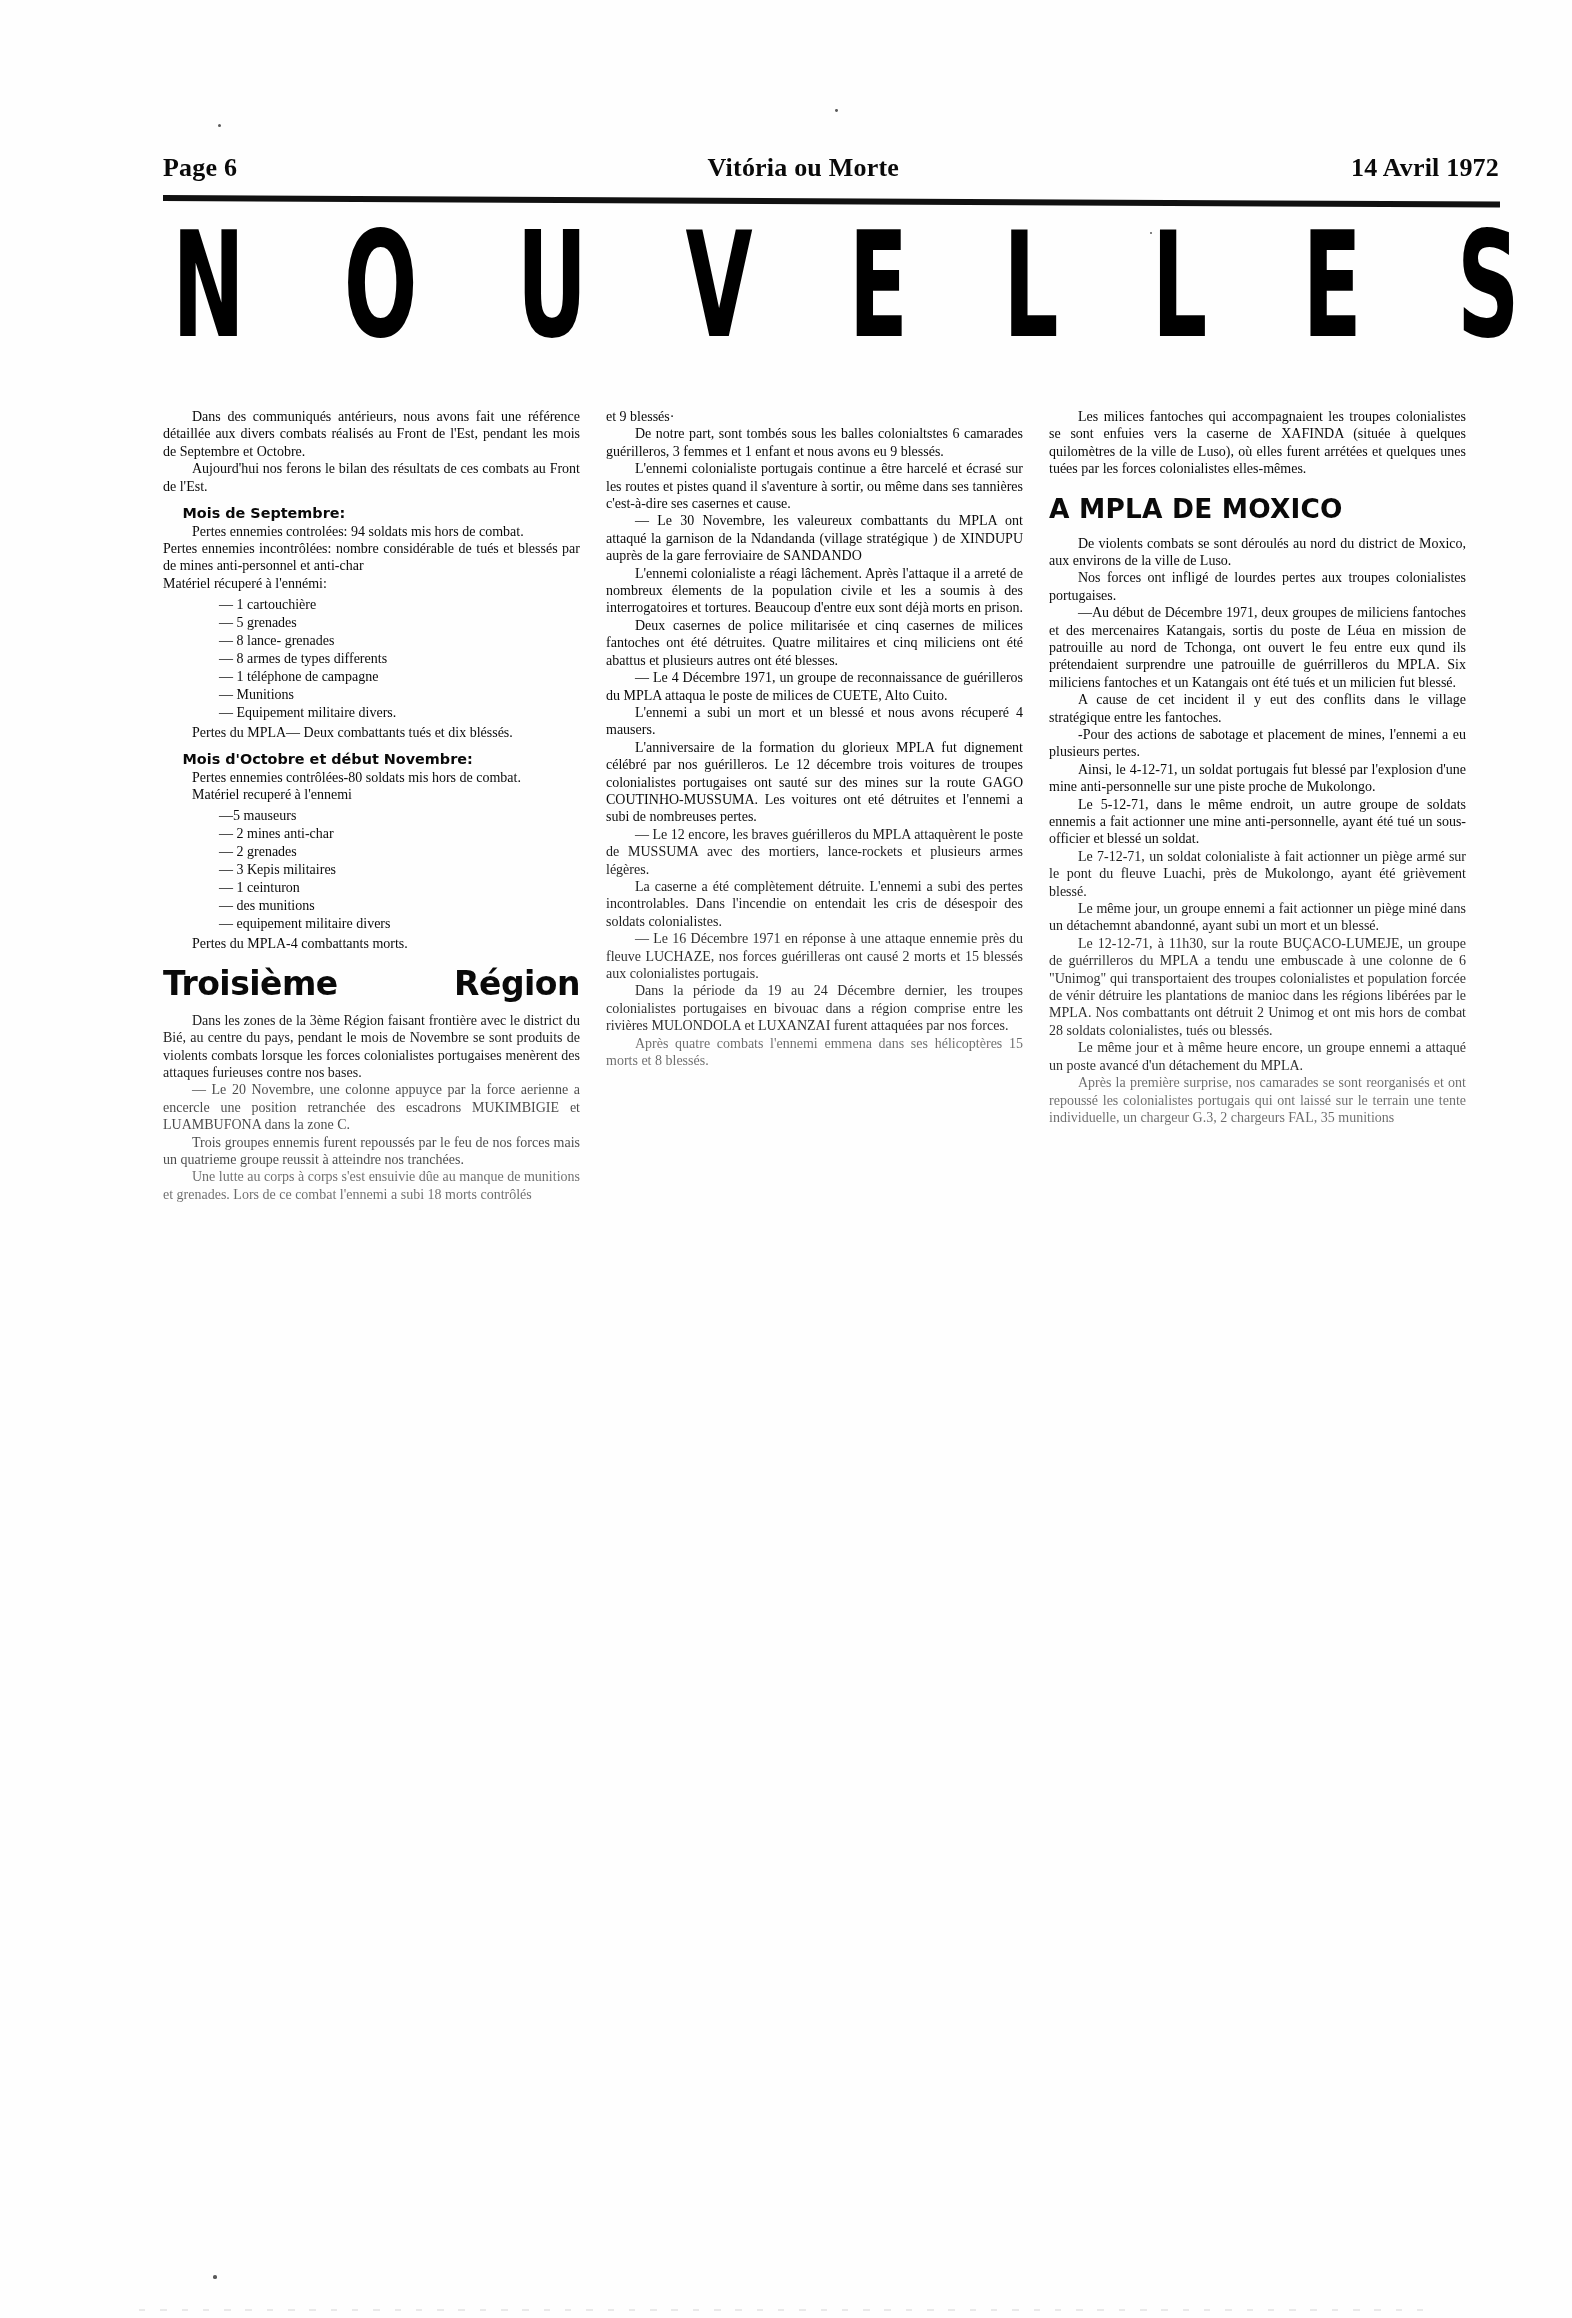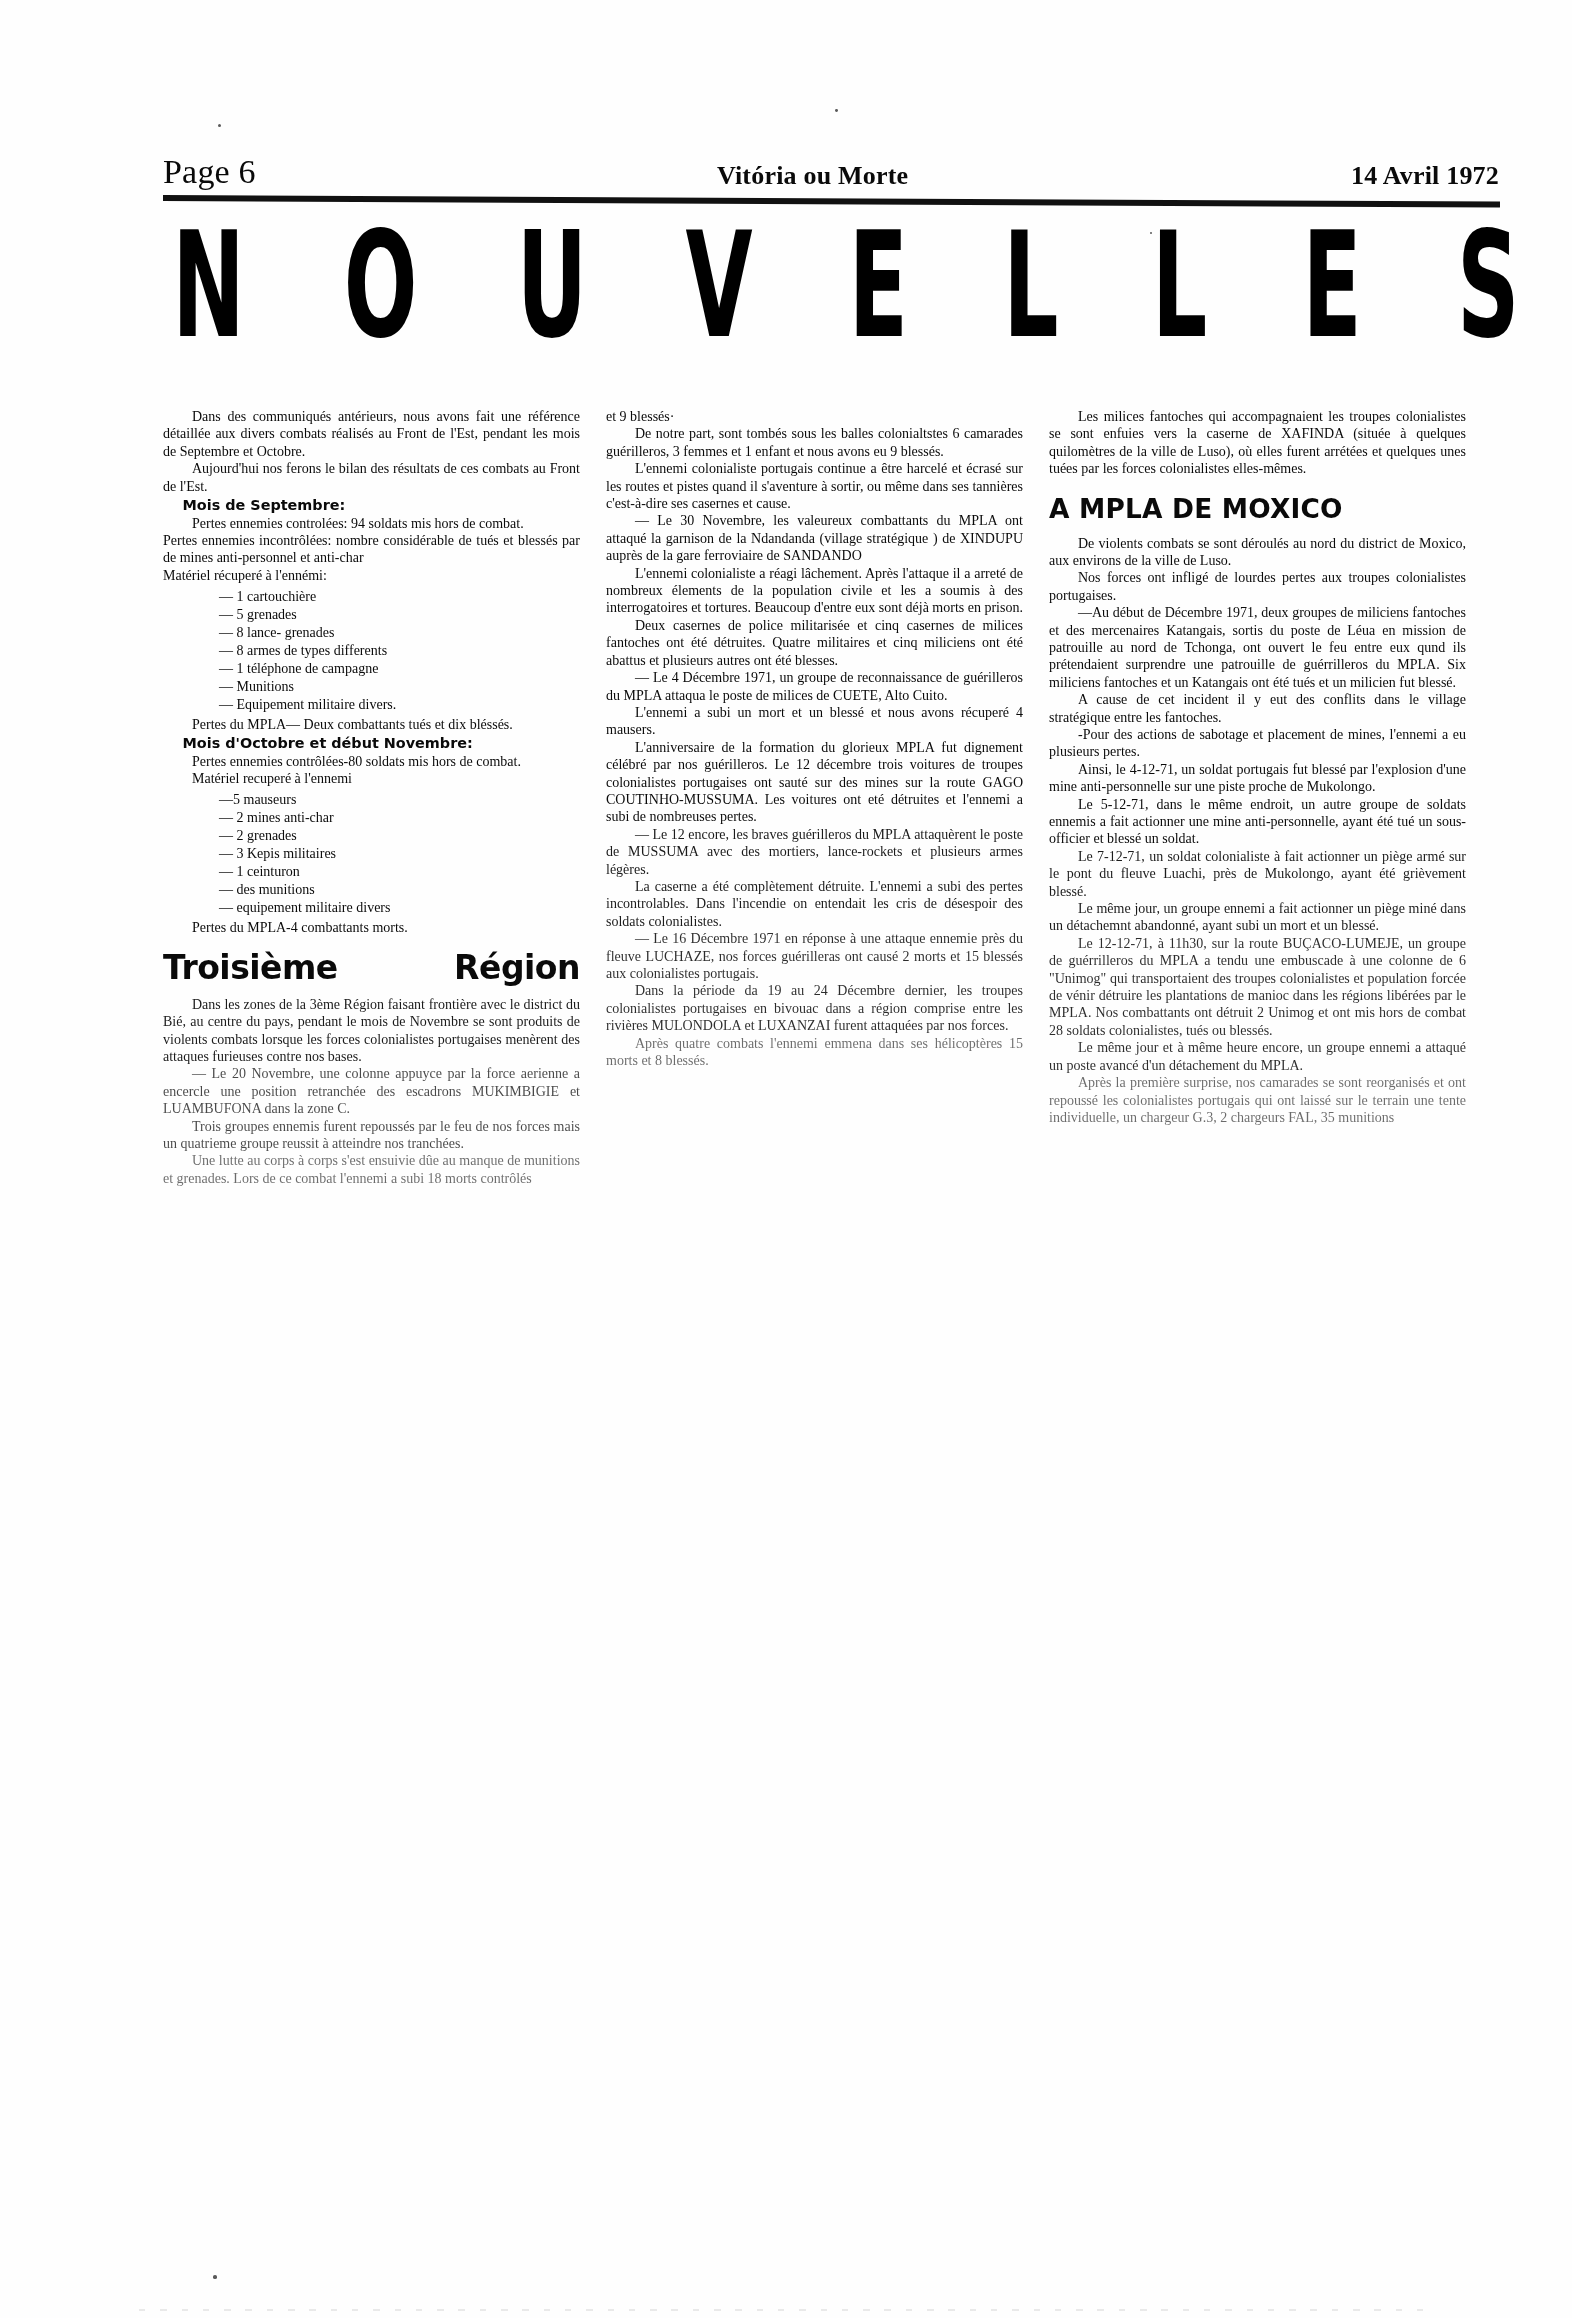--- a/index.html
+++ b/index.html
@@ -22,21 +22,21 @@
     position:absolute;
     left:163px;top:153px;
     width:1336px;
     display:flex;
     align-items:flex-end;
     justify-content:space-between;
     font-weight:bold;
     font-size:26px;
     letter-spacing:0.2px;
   }
-  .masthead-row .page-num{font-size:34px;font-weight:normal;}
+  .masthead-row .page-num{font-size:26px;font-weight:bold;}
   .masthead-row .paper-name{font-size:26px;font-weight:bold;margin-left:18.5px;}
   .masthead-row .issue-date{font-size:26px;font-weight:bold;}
   .rule-main{
     position:absolute;
     left:163px;top:195px;
     width:1337px;height:6px;
     background:#111;
     transform:rotate(0.28deg);
     transform-origin:left center;
   }
@@ -78,21 +78,21 @@
   .col.c2{width:417px;}
   .col.c3{width:417px;}
   p{margin:0 0 0 0;text-indent:29px;}
   p.noind{text-indent:0;}
   .sub{
     font-weight:bold;
     font-family:"DejaVu Sans","Liberation Sans",sans-serif;
     font-size:14.4px;
     line-height:18.5px;
     text-indent:19.5px;
-    margin-top:1px;
+    margin-top:9px;
   }
   ul.inv{
     list-style:none;
     margin:3.7px 0 1.9px 0;
     padding:0 0 0 56px;
   }
   ul.inv li{
     font-size:14px;
     line-height:18px;
     text-indent:-12px;

